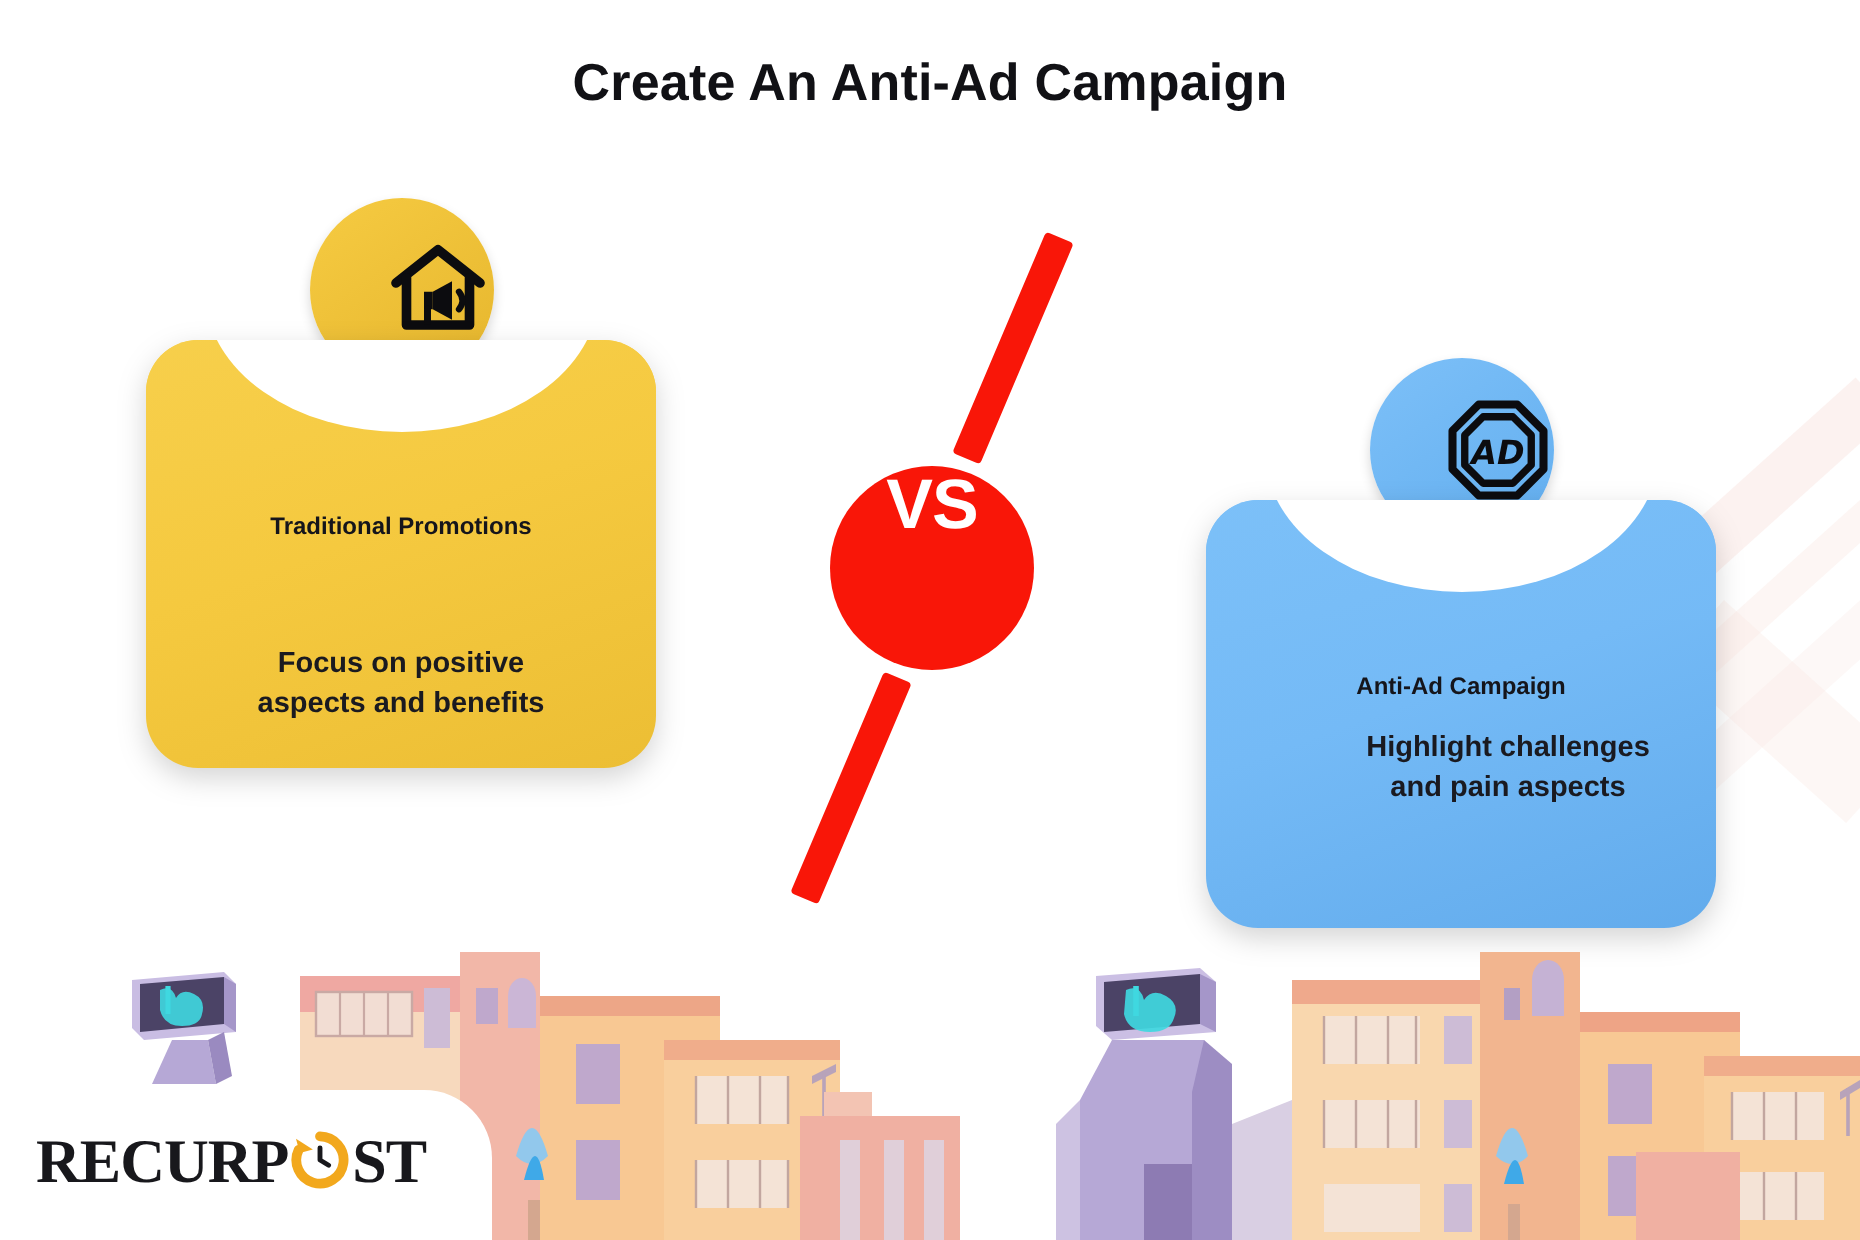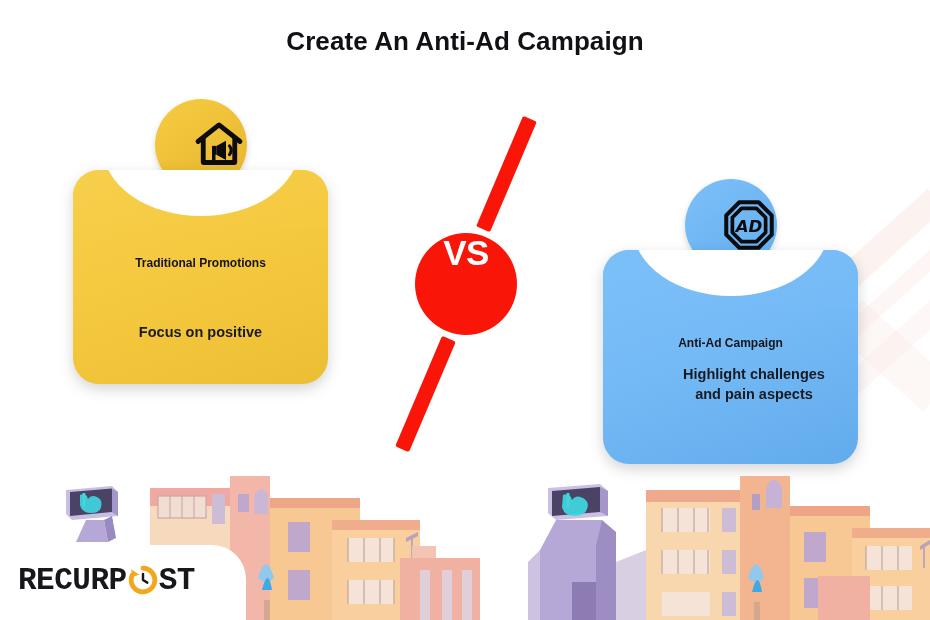--- a/index.html
+++ b/index.html
@@ -119,21 +119,21 @@
     border-top-right-radius:34px;
   }
   .logo-wrap {
     position:absolute;
     left:18px; top:560px;
     display:flex;
     align-items:center;
     height:40px;
   }
   .logo-text {
-    font-family:Liberation Mono, monospace;
+    font-family:Liberation Serif, serif;
     font-size:31px;
     font-weight:bold;
     letter-spacing:-.5px;
     color:#18181c;
     line-height:1;
   }
 
   
   .city { position:absolute; left:0; bottom:0; width:930px; height:170px; }
 </style>
@@ -159,20 +159,21 @@
       <path d="M26 43 L26 50" stroke="#0c0c0f" stroke-width="4" stroke-linecap="round"></path>
     </svg>
   </div>
 
   <div class="card" style="left:73px; top:170px;">
     <div class="card-body" style="background:linear-gradient(160deg,#f7cf4b 0%,#f5c93f 45%,#ecbe34 100%); height:214px;">
       <div class="notch" style="background:linear-gradient(160deg,#f7cf4b,#f5c93f);"></div>
       <div class="card-label" style="position:absolute; left:0; top:86px; width:255px;">Traditional Promotions</div>
       <div class="card-desc" style="position:absolute; left:0; top:115px; width:255px;margin-top:38px;">
         <div>Focus on positive</div>
+        <div>aspects and benefits</div>
       </div>
     </div>
   </div>
 
   <div class="slash" style="left:499px; top:114px; background:#f91608; transform:rotate(23deg);"></div>
   <div class="vs-circle" style="background:#f91608;">
     <span>VS</span>
   </div>
   <div class="slash" style="left:418px; top:334px; background:#f91608; transform:rotate(23deg);"></div>
 

